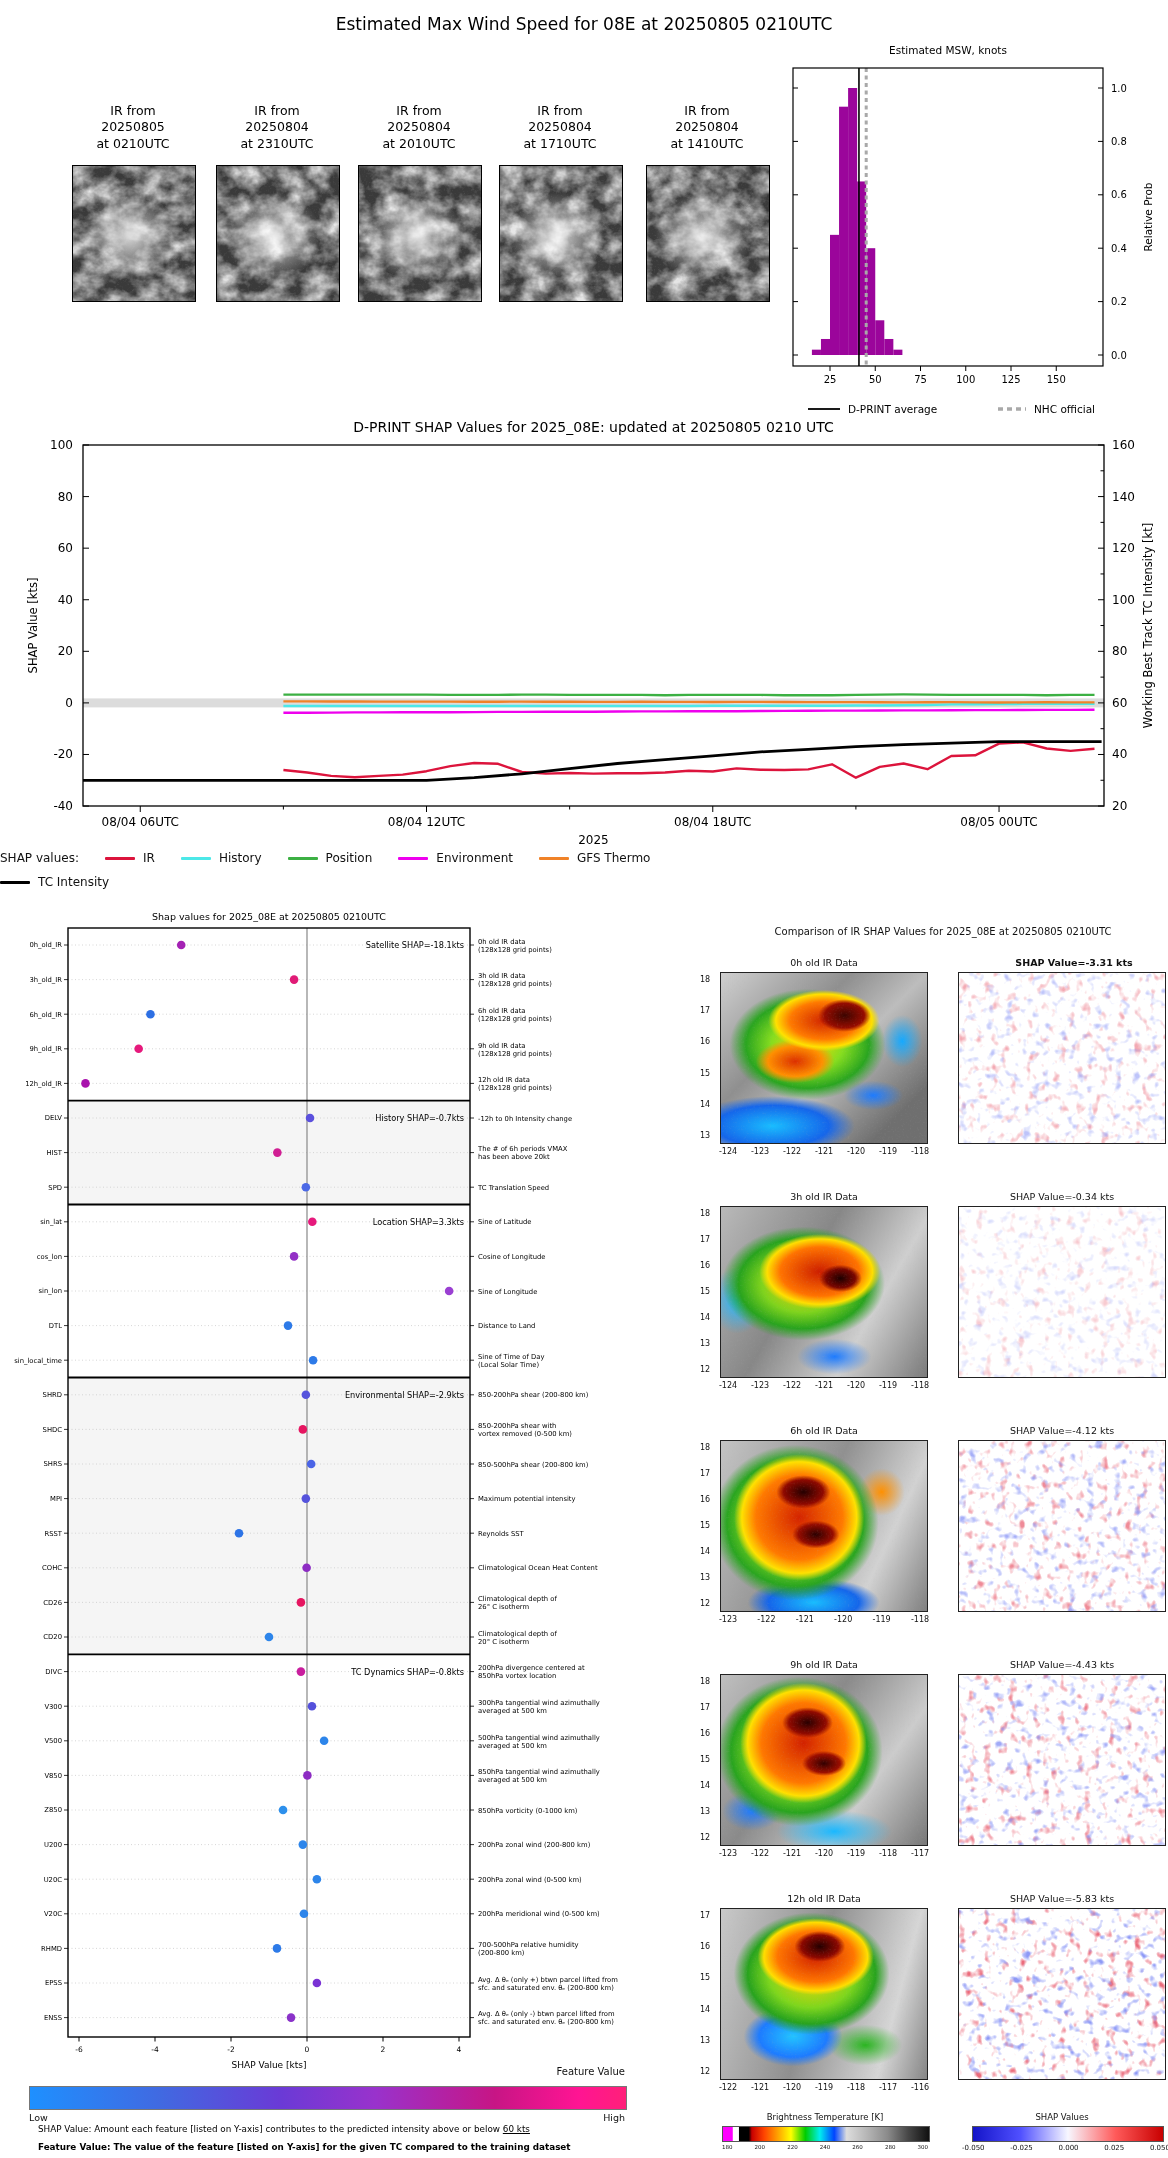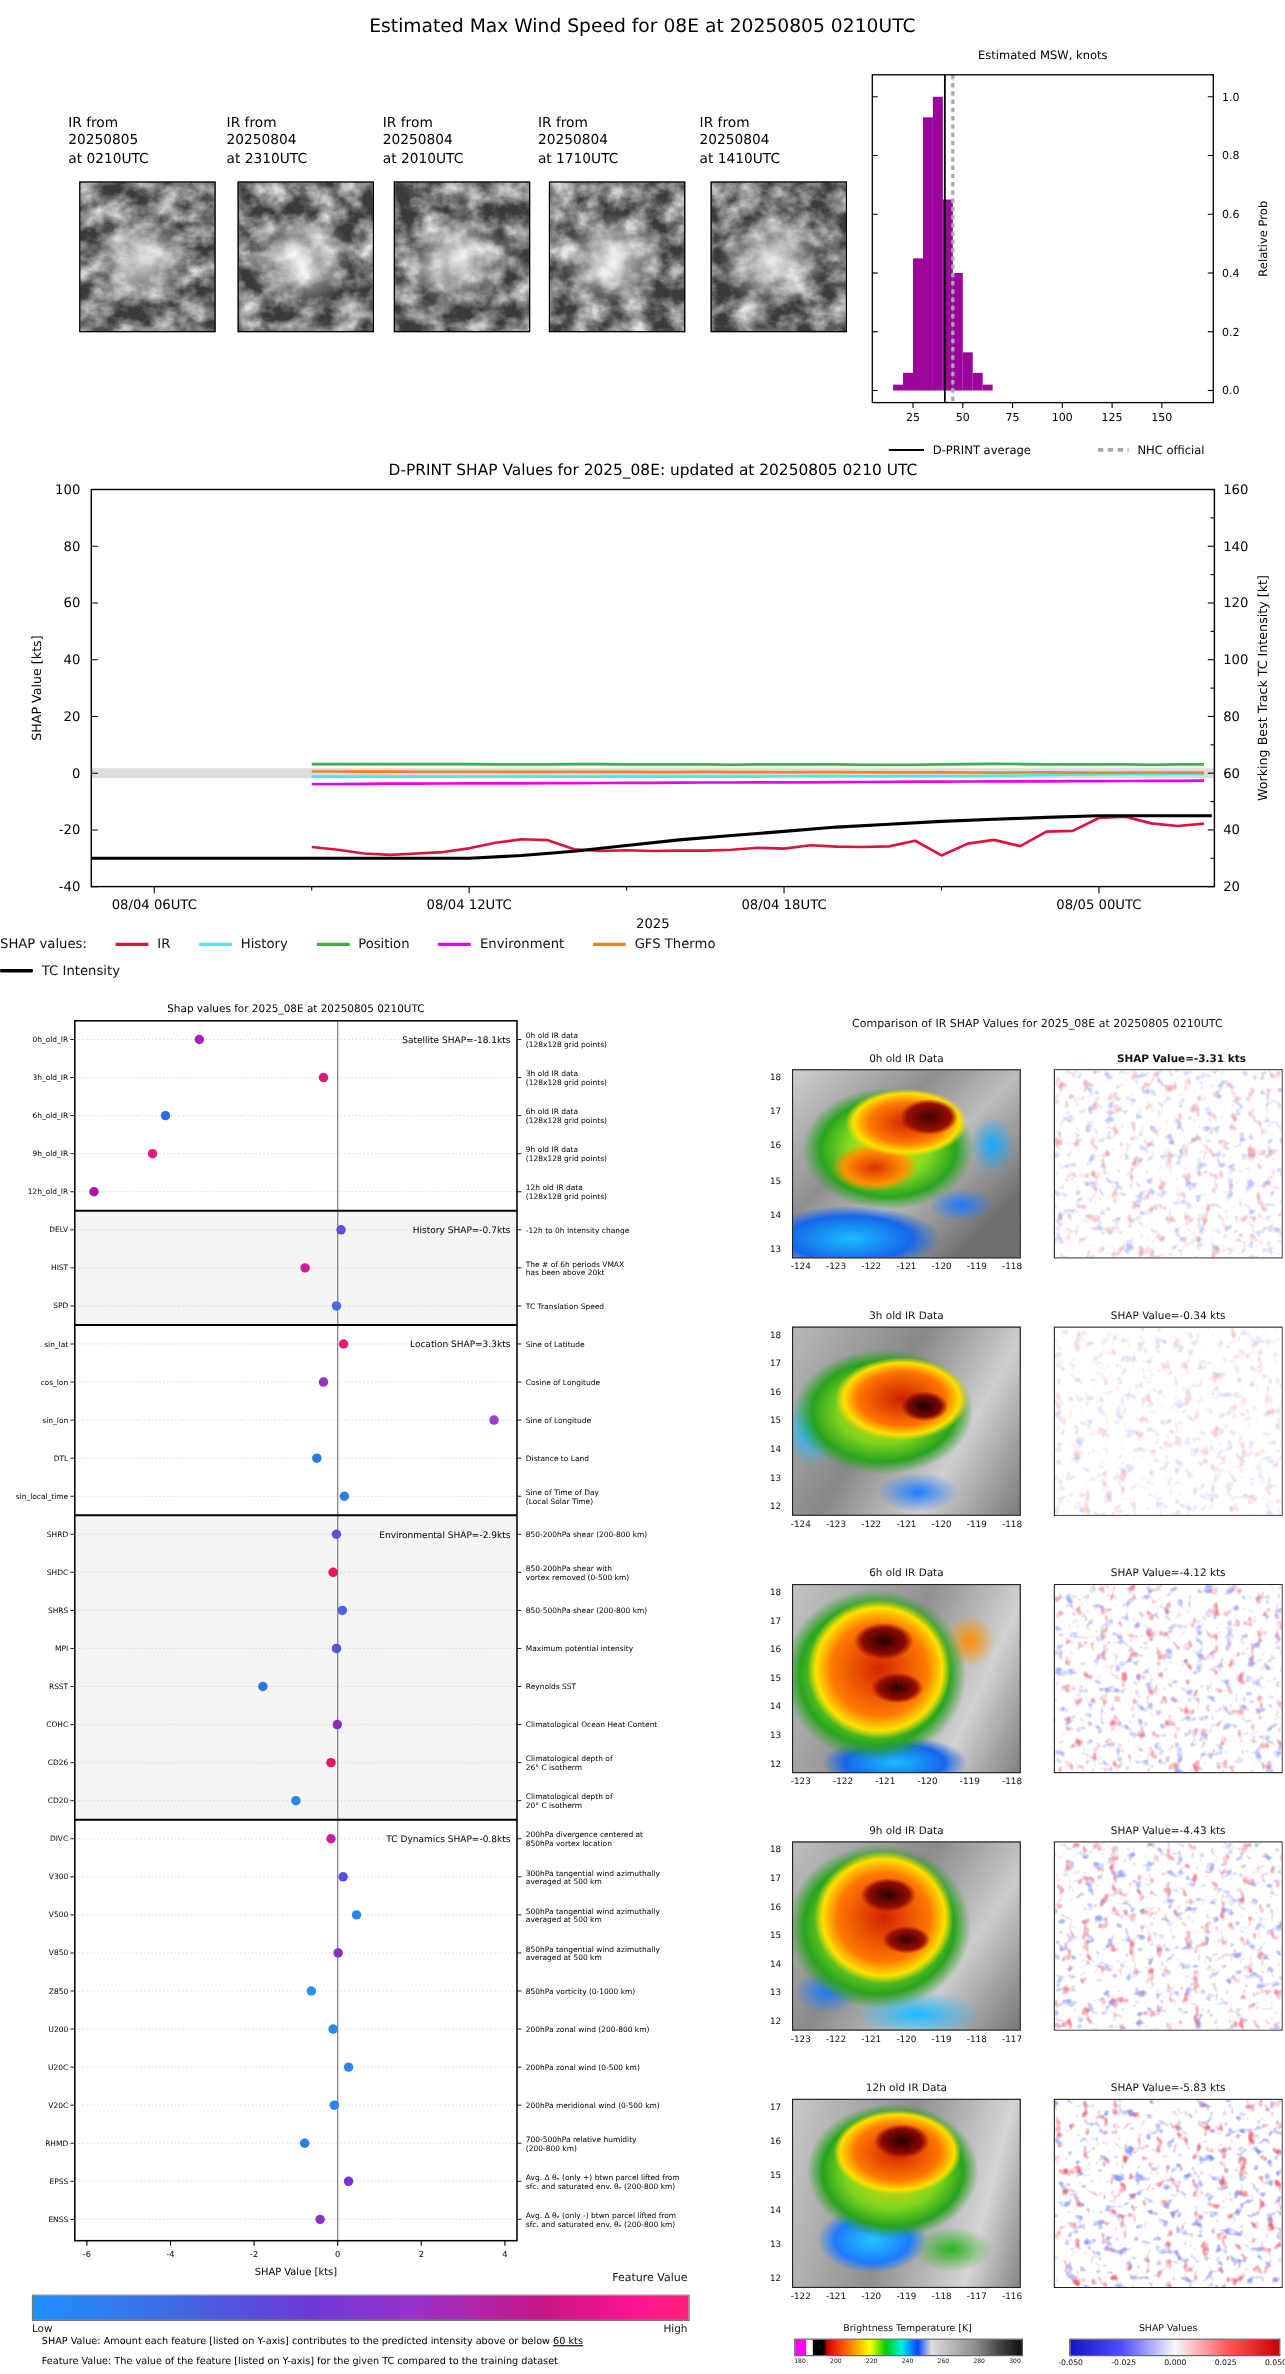--- a/index.html
+++ b/index.html
@@ -1,20 +1,20 @@
 <!DOCTYPE html>
 <html><head>
 <meta charset="utf-8">
 <style>
   html,body{margin:0;padding:0;background:#fff;}
   body{font-family:"DejaVu Sans","Liberation Sans",sans-serif;color:#111;}
   #canvas{position:relative;width:1168px;height:2158px;margin:0 auto;background:#fff;overflow:hidden;}
   .abs{position:absolute;}
   .main-title{top:14px;left:0;width:1168px;text-align:center;font-size:17px;color:#000;}
-  .thumb-label{top:103px;width:142px;text-align:left;font-size:12.5px;line-height:1.3;white-space:pre-line;color:#000;}
+  .thumb-label{top:103px;width:142px;text-align:center;font-size:12.5px;line-height:1.3;white-space:pre-line;color:#000;}
   .thumb{top:165px;width:122px;height:135px;border:1px solid #000;background:#3c3c3c;overflow:hidden;}
   .thumb svg{position:absolute;left:0;top:0;}
   .thumb::after{content:'';position:absolute;left:0;top:0;right:0;bottom:0;
     background:radial-gradient(ellipse 55% 45% at 46% 52%, rgba(255,255,255,.80), rgba(255,255,255,0) 72%);}
   svg text{font-family:"DejaVu Sans","Liberation Sans",sans-serif;fill:#000;}
   .ts-legend{display:flex;align-items:center;gap:26px;width:1168px;left:0;font-size:12px;}
   .ts-legend .item{display:flex;align-items:center;gap:8px;}
   .ts-legend .sw{width:30px;height:3px;border-radius:1px;}
   .featurebar-label{font-size:10px;text-align:right;}
   .featurebar{height:22px;border:1px solid #777;
@@ -462,21 +462,21 @@
       <text x="459" y="1149" text-anchor="middle" font-size="7.5">4</text>
       <text x="269" y="1165" text-anchor="middle" font-size="9">SHAP Value [kts]</text>
     </svg>
 
   <div class="abs featurebar-label" style="left:425px;top:2066px;width:200px;">Feature Value</div>
   <div class="abs featurebar" style="left:29px;top:2086px;width:596px;"></div>
   <div class="abs lowhigh" style="left:29px;top:2112px;">Low</div>
   <div class="abs lowhigh" style="left:585px;top:2112px;width:40px;text-align:right;">High</div>
 
   <div class="abs footnote" style="left:38px;top:2124px;width:720px;"><span>SHAP Value: Amount each feature [listed on Y-axis] contributes to the predicted intensity above or below </span><u>60 kts</u></div>
-  <div class="abs footnote" style="left:38px;top:2142px;width:720px;">Feature Value: The value of the feature [listed on Y-axis] for the given TC compared to the training dataset</div>
+  <div class="abs footnote" style="left:38px;top:2142px;width:720px;font-weight:bold;">Feature Value: The value of the feature [listed on Y-axis] for the given TC compared to the training dataset</div>
 
   <div class="abs cmp-header" style="left:713px;top:926px;">Comparison of IR SHAP Values for 2025_08E at 20250805 0210UTC</div>
   <div id="cmp-rows">
       <div>
         <div class="abs map-title" style="left: 720px; top: 957px;">0h old IR Data</div>
         <div class="abs map-title" style="left: 970px; top: 957px; font-weight: bold;">SHAP Value=-3.31 kts</div>
         <div class="abs irmap" style="left: 720px; top: 972px; background: radial-gradient(16% 12% at 60% 25%, rgb(60, 5, 0), rgb(150, 12, 0) 60%, rgba(150, 12, 0, 0) 80%), radial-gradient(30% 20% at 50% 28%, rgb(208, 36, 0), rgb(255, 122, 0) 55%, rgb(255, 225, 0) 78%, rgba(255, 225, 0, 0) 90%), radial-gradient(24% 16% at 36% 52%, rgb(220, 48, 0), rgb(255, 144, 0) 55%, rgba(255, 144, 0, 0) 80%), radial-gradient(44% 38% at 42% 42%, rgb(255, 216, 0), rgb(134, 221, 31) 40%, rgb(42, 165, 32) 68%, rgba(42, 165, 32, 0) 86%), radial-gradient(14% 22% at 88% 40%, rgb(21, 169, 255), rgba(21, 169, 255, 0) 70%), radial-gradient(20% 12% at 74% 72%, rgb(29, 123, 255), rgba(29, 123, 255, 0) 72%), radial-gradient(50% 22% at 25% 90%, rgb(25, 189, 255), rgb(21, 102, 234) 55%, rgba(21, 102, 234, 0) 80%), linear-gradient(135deg, rgb(207, 207, 207), rgb(143, 143, 143) 35%, rgb(189, 189, 189) 55%, rgb(111, 111, 111) 85%), rgb(154, 154, 154);">
           <svg width="208" height="172">
             <rect x="0" y="0" width="208" height="172" filter="url(#grain)" opacity="0.22"></rect>
           </svg>

